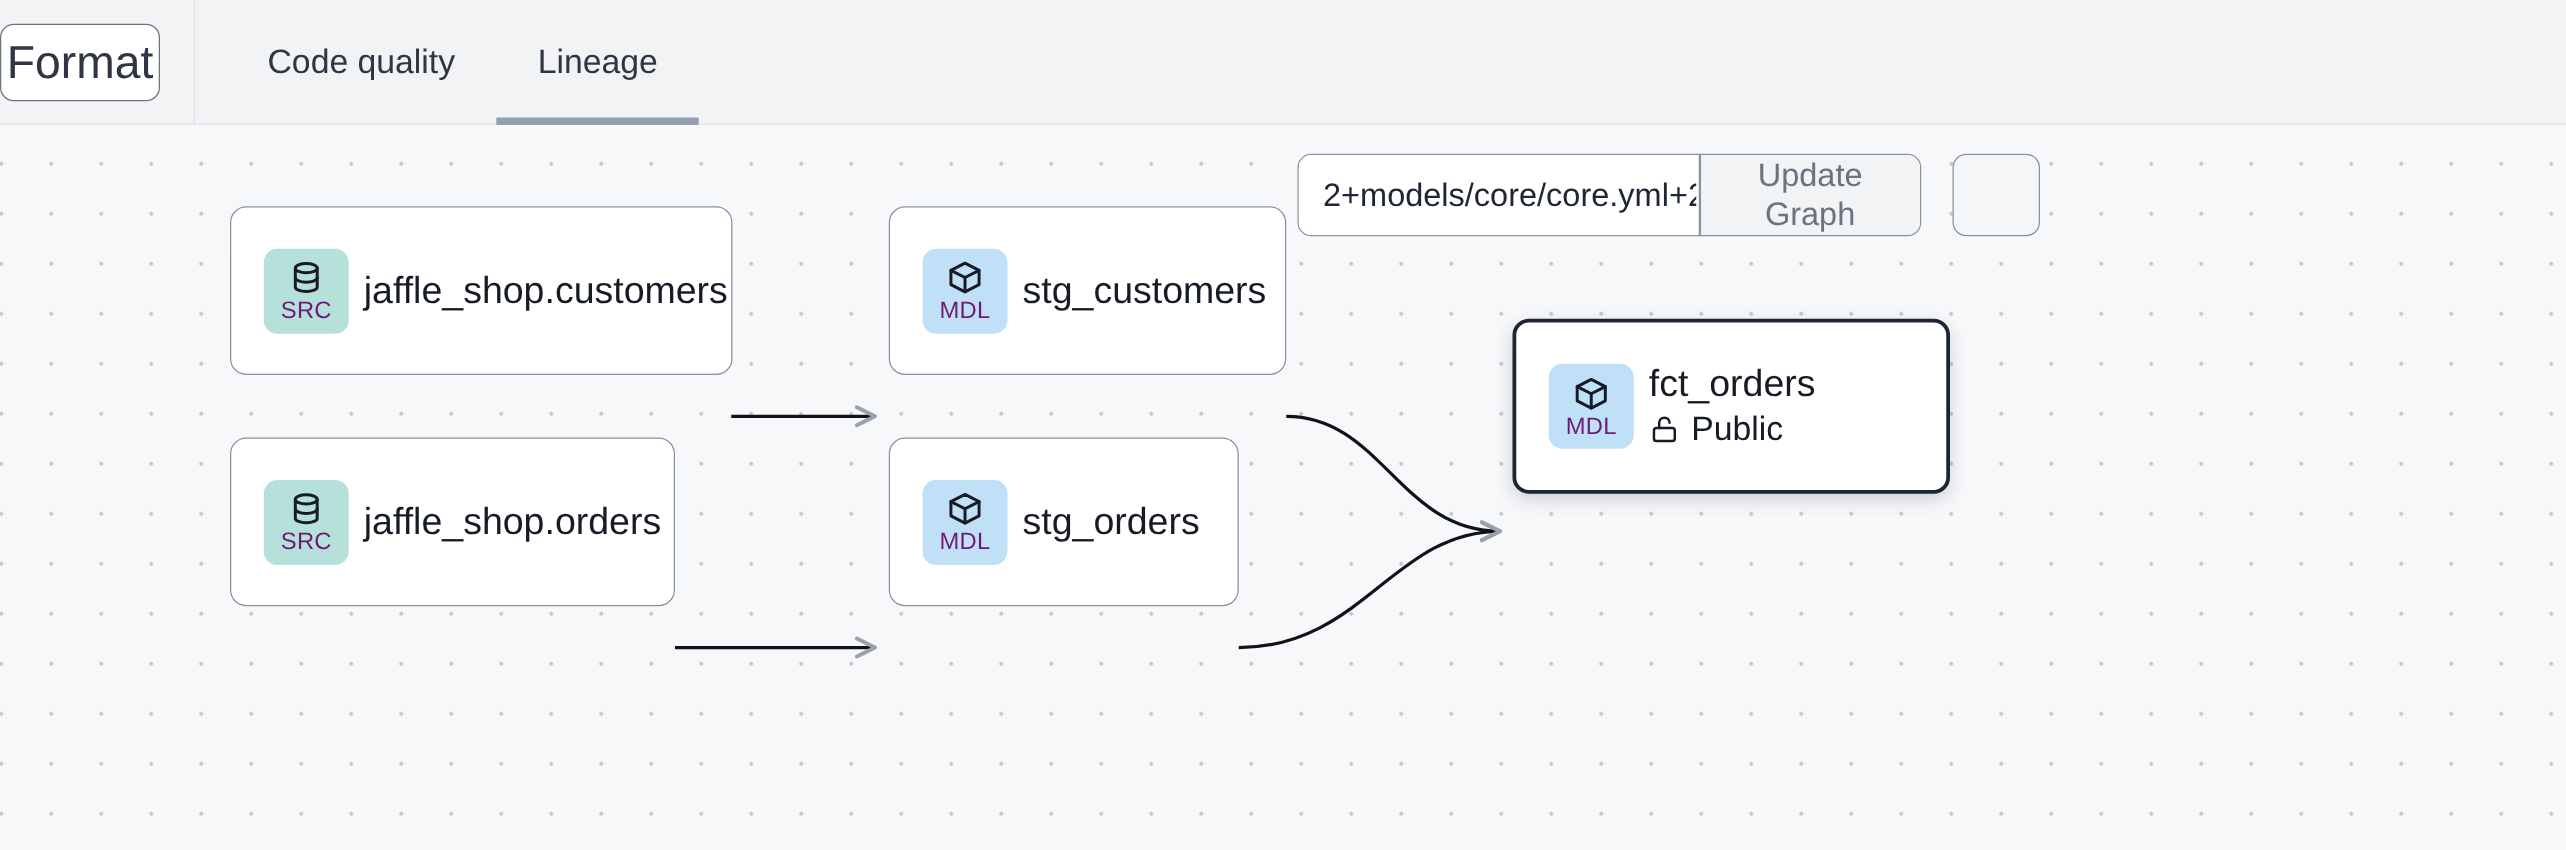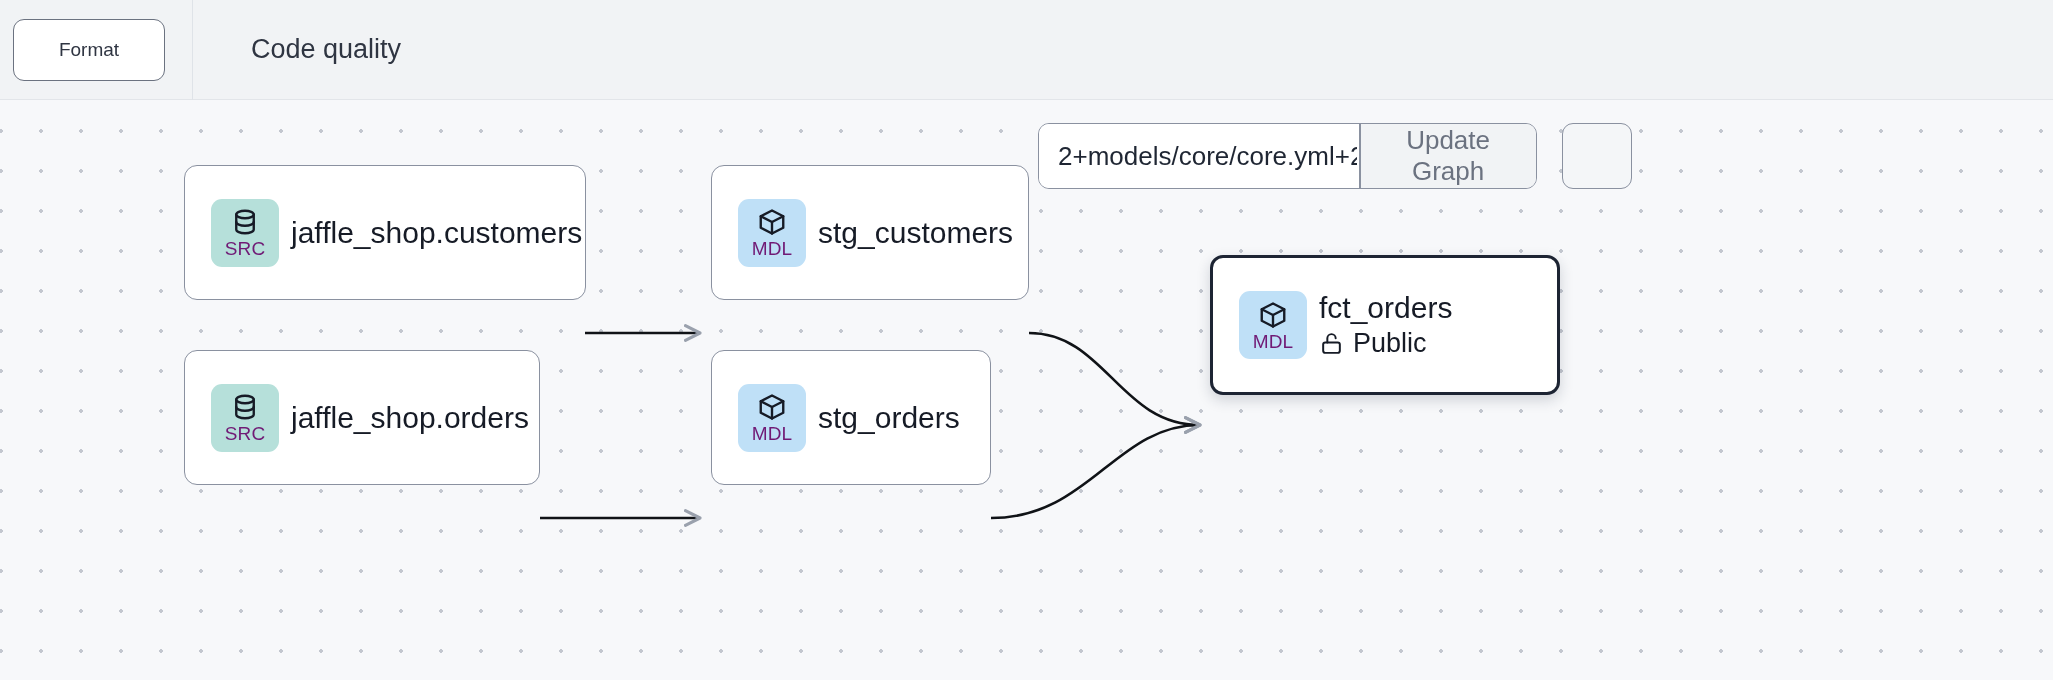--- a/index.html
+++ b/index.html
@@ -14,26 +14,25 @@
 
   
   .header {
     position: absolute; top: 0; left: 0;
     width: 2053px; height: 100px;
     background: #f1f3f5;
     border-bottom: 1px solid #e2e5e9;
     display: flex; align-items: center;
   }
   .format-btn {
-    margin-left: 13px;
-    width: 152px; height: 62px;
+    width: 128px; height: 62px;
     background: #ffffff;
     border: 1.6px solid #6b7280;
     border-radius: 11px;
-    font-size: 19px;
+    font-size: 37px;
     color: #2f3542;
     display: flex; align-items: center; justify-content: center;
     cursor: pointer;
     font-family: "Liberation Sans", sans-serif;
     padding: 0;
   }
   .hdr-divider {
     width: 1px; height: 100px;
     background: #dfe3e8;
     margin-left: 27px;
@@ -175,20 +174,24 @@
 
 <div class="header">
   <button class="format-btn">Format</button>
 
   <div class="hdr-divider"></div>
 
   <div class="tabs">
     <div class="tab codequality">
       <span>Code quality</span>
     </div>
+    <div class="tab lineage">
+      <span>Lineage</span>
+      <span class="underline"></span>
+    </div>
   </div>
 </div>
 
 <div class="canvas">
 
   <svg class="edges" width="2053" height="580" viewBox="0 0 2053 580">
     <defs>
       <marker id="ah" viewBox="0 0 10 10" refX="9" refY="5" markerWidth="7" markerHeight="7" orient="auto-start-reverse">
         <path d="M 1 1 L 9 5 L 1 9" fill="none" stroke="#9aa1ad" stroke-width="1.7" stroke-linecap="round" stroke-linejoin="round"></path>
       </marker>

